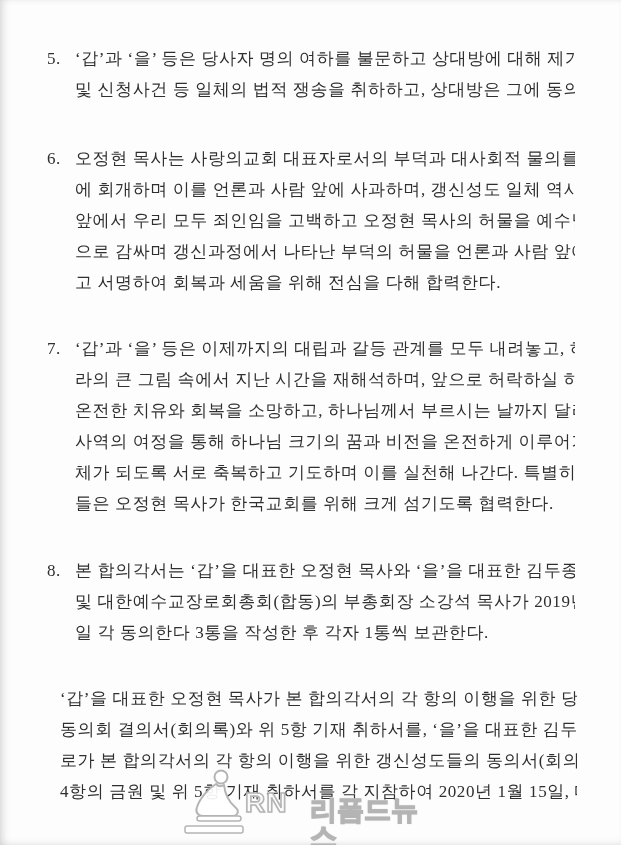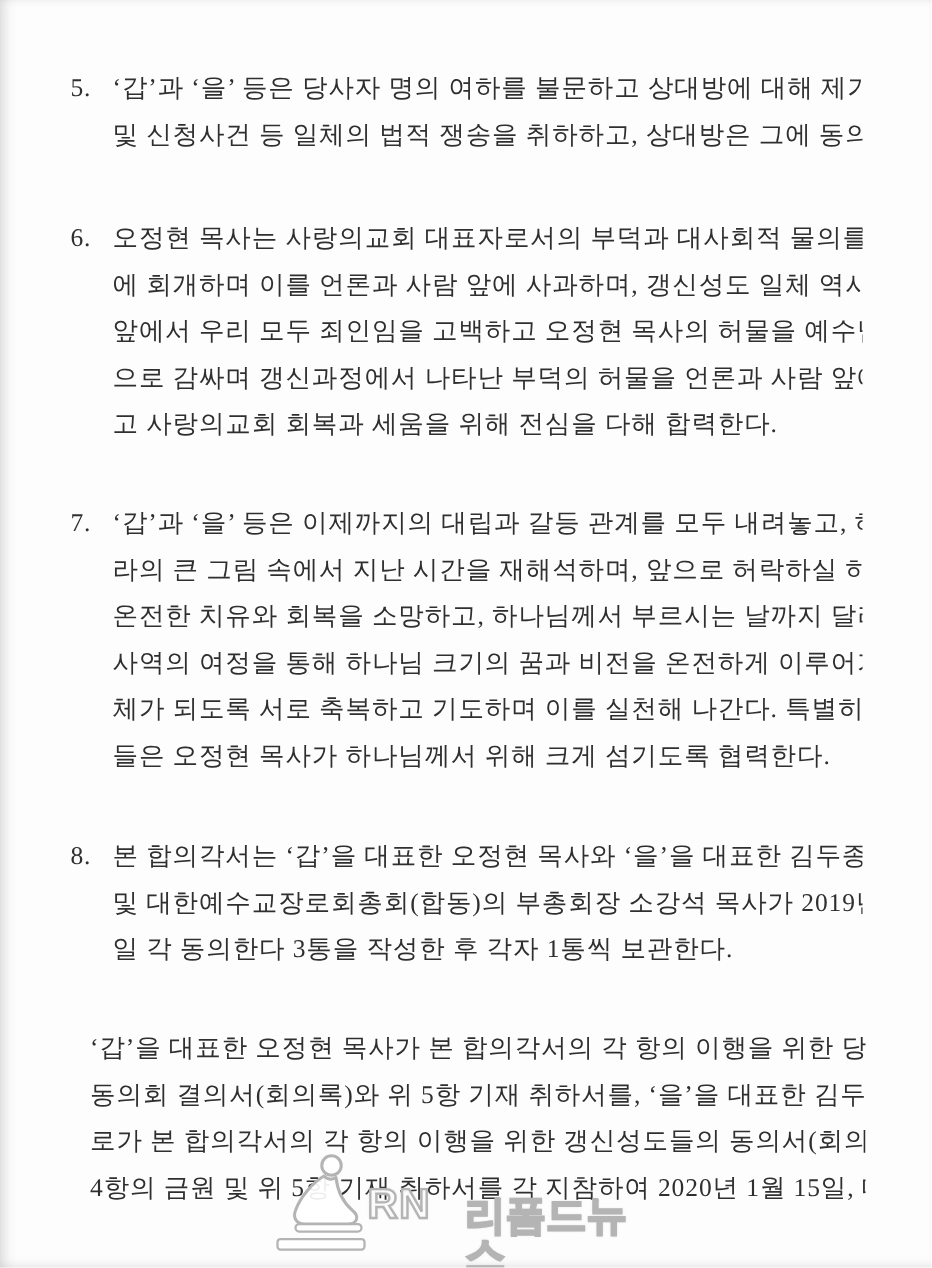--- a/index.html
+++ b/index.html
@@ -114,33 +114,33 @@
     </div>
   </div>
 
   <div class="item gap-a">
     <div class="num">6.</div>
     <div class="body">
       <div class="ln">오정현 목사는 사랑의교회 대표자로서의 부덕과 대사회적 물의를 하나님 앞</div>
       <div class="ln">에 회개하며 이를 언론과 사람 앞에 사과하며, 갱신성도 일체 역시 하나님</div>
       <div class="ln">앞에서 우리 모두 죄인임을 고백하고 오정현 목사의 허물을 예수님의 사랑</div>
       <div class="ln">으로 감싸며 갱신과정에서 나타난 부덕의 허물을 언론과 사람 앞에 사과하</div>
-      <div class="ln natural">고 사랑의교회 회복과 세움을 위해 전심을 다해 합력한다.</div>
+      <div class="ln natural">고 서명하여 회복과 세움을 위해 전심을 다해 합력한다.</div>
     </div>
   </div>
 
   <div class="item gap-b">
     <div class="num">7.</div>
     <div class="body">
       <div class="ln">‘갑’과 ‘을’ 등은 이제까지의 대립과 갈등 관계를 모두 내려놓고, 하나님 나</div>
       <div class="ln">라의 큰 그림 속에서 지난 시간을 재해석하며, 앞으로 허락하실 하나님의</div>
       <div class="ln">온전한 치유와 회복을 소망하고, 하나님께서 부르시는 날까지 달려가야 할</div>
       <div class="ln">사역의 여정을 통해 하나님 크기의 꿈과 비전을 온전하게 이루어가는 공동</div>
       <div class="ln">체가 되도록 서로 축복하고 기도하며 이를 실천해 나간다. 특별히 갱신성도</div>
-      <div class="ln natural">들은 오정현 목사가 하나님께서 위해 크게 섬기도록 협력한다.</div>
+      <div class="ln natural">들은 오정현 목사가 한국교회를 위해 크게 섬기도록 협력한다.</div>
     </div>
   </div>
 
   <div class="item gap-c">
     <div class="num">8.</div>
     <div class="body">
       <div class="ln">본 합의각서는 ‘갑’을 대표한 오정현 목사와 ‘을’을 대표한 김두종 은퇴장로</div>
       <div class="ln">및 대한예수교장로회총회(합동)의 부총회장 소강석 목사가 2019년 12월 24</div>
       <div class="ln natural">일 각 동의한다 3통을 작성한 후 각자 1통씩 보관한다.</div>
     </div>

